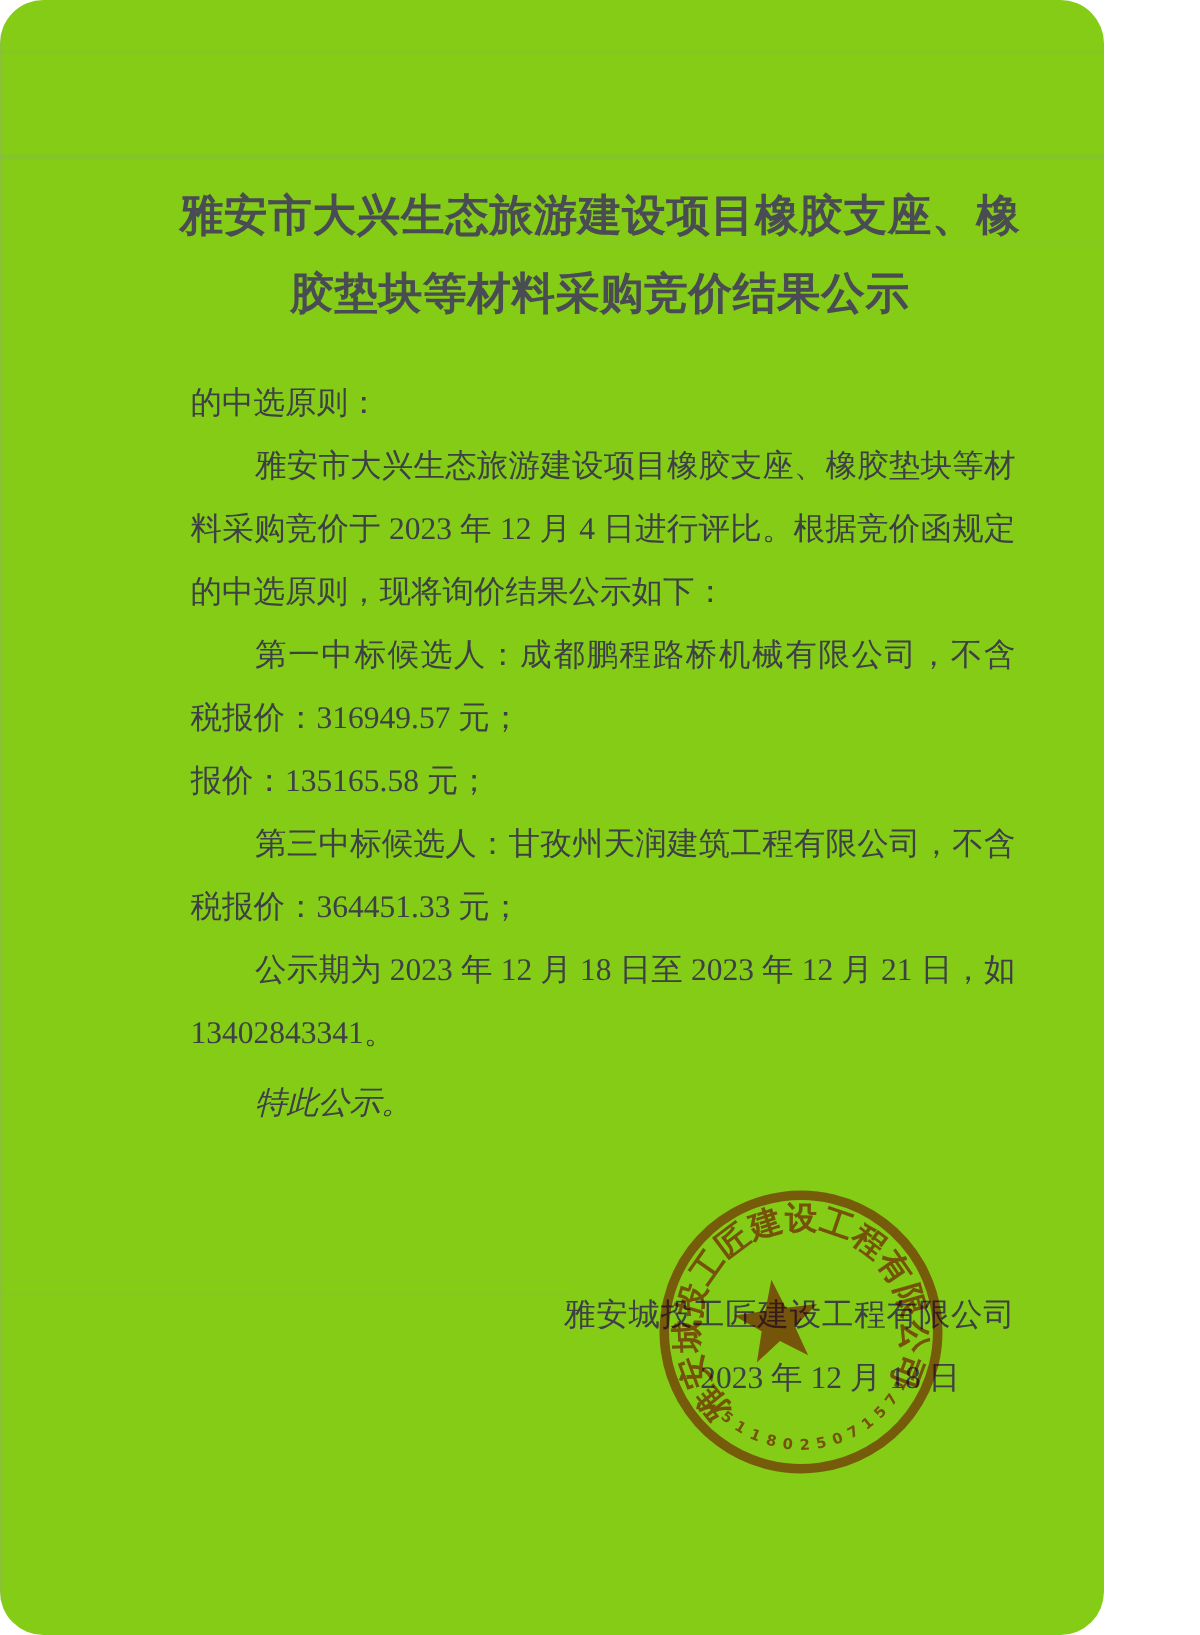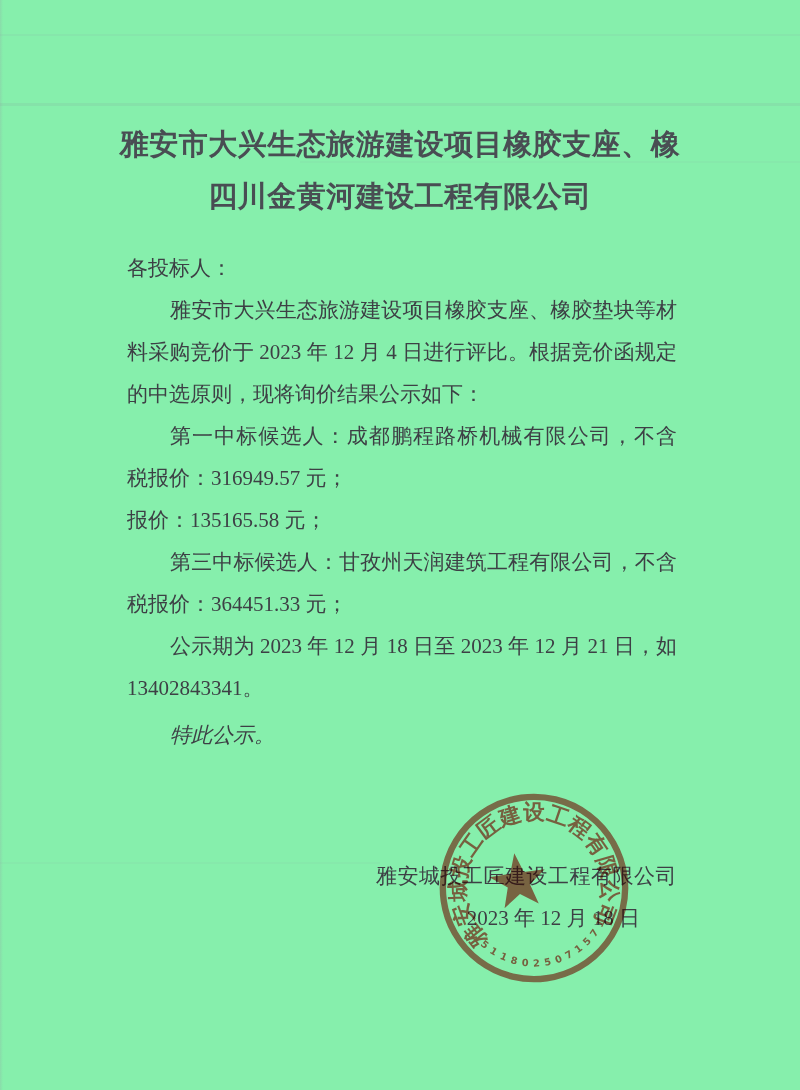--- a/index.html
+++ b/index.html
@@ -1,21 +1,22 @@
 <!DOCTYPE html>
 <html><head>
 <meta charset="utf-8">
 <style>
   html, body { margin: 0; padding: 0; background: #ffffff; }
   .page {
     position: relative;
-    width: 800px;
+    width: 736px;
     height: 1090px;
-    background: #86efac;
+    background: #84cc16;
     overflow: hidden;
+    border-radius: 29px;
   }
   
   .streak { position: absolute; pointer-events: none; }
   .streak-a { left: 0; top: 34px; width: 800px; height: 2px; background: rgba(140,160,165,0.10); }
   .streak-b { left: 0; top: 103px; width: 800px; height: 3px; background: rgba(130,150,158,0.14); }
   .streak-c { left: 300px; top: 161px; width: 500px; height: 2px; background: rgba(140,160,165,0.08); }
   .streak-d { left: 0; top: 862px; width: 380px; height: 2px; background: rgba(140,160,165,0.08); }
   .edge-left {
     position: absolute; left: 0; top: 0; width: 3px; height: 100%;
     background: linear-gradient(to right, rgba(150,160,165,0.25), rgba(150,160,165,0));
@@ -95,25 +96,25 @@
 <div class="page">
 
   <div class="streak streak-a"></div>
   <div class="streak streak-b"></div>
   <div class="streak streak-c"></div>
   <div class="streak streak-d"></div>
   <div class="edge-left"></div>
 
   <h1 class="title">
     <span class="tline">雅安市大兴生态旅游建设项目橡胶支座、橡</span>
-    <span class="tline">四川金黄河建设工程有限公司</span>
+    <span class="tline">胶垫块等材料采购竞价结果公示</span>
   </h1>
 
   <div class="doc-body">
-    <div class="line">各投标人：</div>
+    <div class="line">的中选原则：</div>
     <div class="line fill indent">雅安市大兴生态旅游建设项目橡胶支座、橡胶垫块等材</div>
     <div class="line fill">料采购竞价于 2023 年 12 月 4 日进行评比。根据竞价函规定</div>
     <div class="line">的中选原则，现将询价结果公示如下：</div>
     <div class="line fill indent">第一中标候选人：成都鹏程路桥机械有限公司，不含</div>
     <div class="line">税报价：316949.57 元；</div>
     <div class="line">报价：135165.58 元；</div>
     <div class="line fill indent">第三中标候选人：甘孜州天润建筑工程有限公司，不含</div>
     <div class="line">税报价：364451.33 元；</div>
     <div class="line fill indent">公示期为 2023 年 12 月 18 日至 2023 年 12 月 21 日，如</div>
     <div class="line">13402843341。</div>

